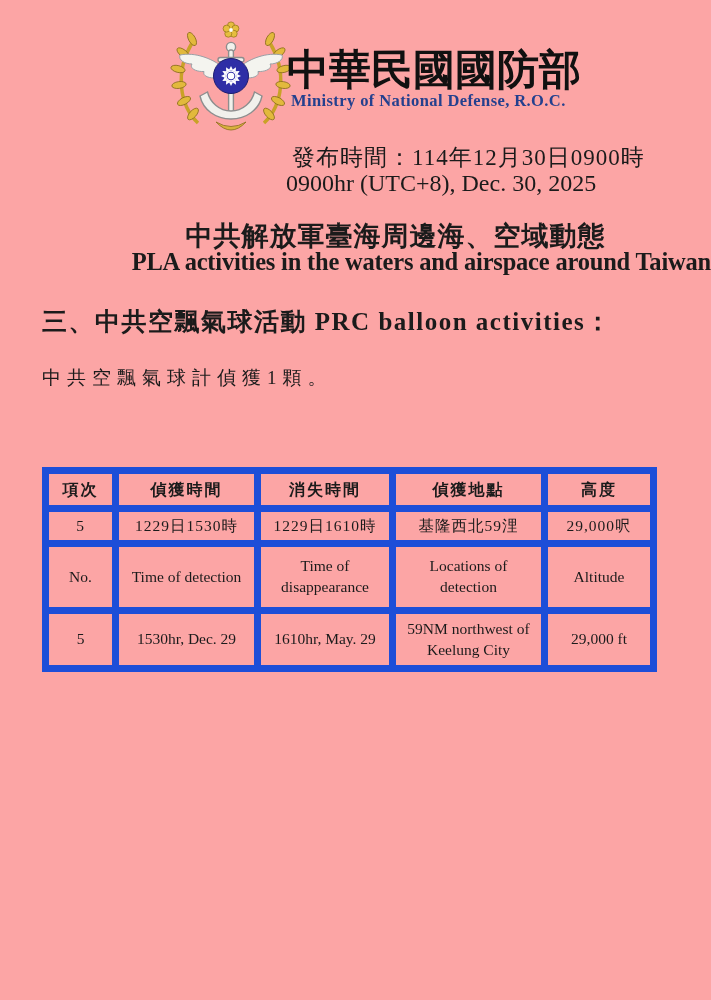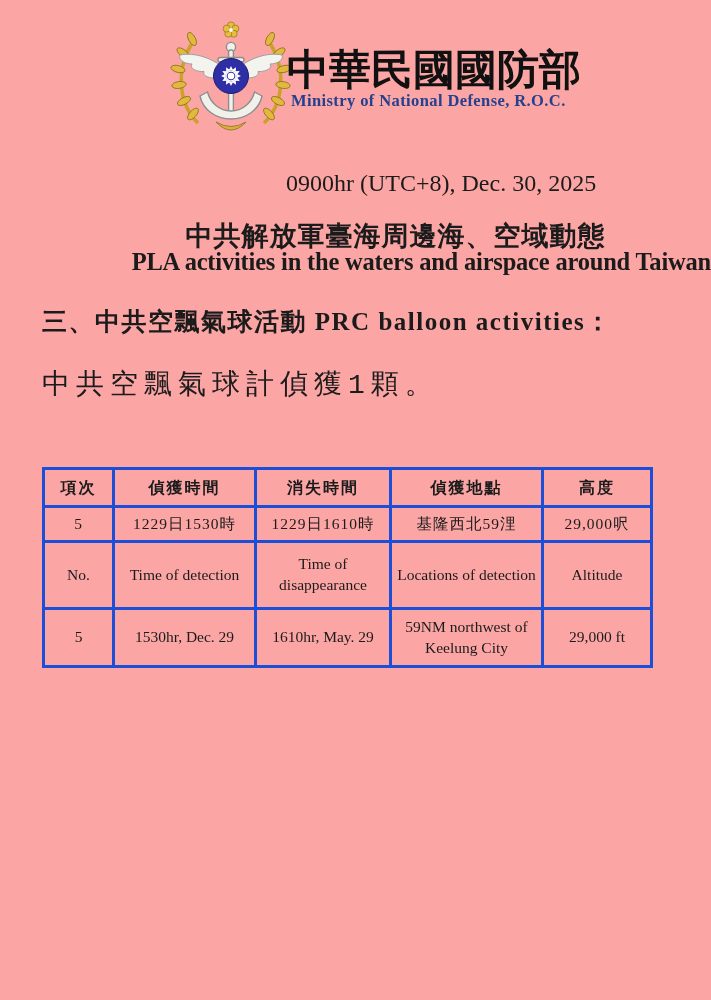--- a/index.html
+++ b/index.html
@@ -55,36 +55,36 @@
   }
 
   
   .section-heading {
     position:absolute; left:42px; top:305px;
     font-size:25px; font-weight:700;
     letter-spacing:1.5px; white-space:nowrap;
   }
   .summary-zh {
     position:absolute; left:42px; top:365px;
-    font-size:28px; letter-spacing:6px; white-space:nowrap;font-family:Liberation Mono, monospace;
+    font-size:19px; letter-spacing:6px; white-space:nowrap;
   }
   .summary-en {
     position:absolute; left:40px; top:419px;
     font-size:25px; word-spacing:3px; white-space:nowrap;
   }
 
   
   table.balloon {
     position:absolute; left:42px; top:467px;
     width:608px;
     border-collapse:collapse;
     table-layout:fixed;
   }
   table.balloon td {
-    border:3px solid #1d4ed8;
+    border:7px solid #1d4ed8;
     text-align:center; vertical-align:middle;
     font-size:15.5px;
     padding:2px 4px;
     line-height:1.35;
   }
   table.balloon { border:2px solid #2b2b2b; }
   table.balloon tr.hzh td { font-weight:700; font-size:16px; letter-spacing:2px; height:38px; }
   table.balloon tr.dzh td { height:35px; letter-spacing:1px; }
   table.balloon tr.hen td { height:67px; }
   table.balloon tr.den td { height:58px; }
@@ -161,20 +161,21 @@
         <circle r="5.6" fill="#ffffff"></circle>
         <circle r="4.3" fill="#2E2EA6"></circle>
         <circle r="3.3" fill="#ffffff"></circle>
       </g>
     </svg>
   </div>
 
   <div class="org-zh">中華民國國防部</div>
   <div class="org-en">Ministry of National Defense, R.O.C.</div>
 
+  <div class="release-zh">發布時間：114年12月30日0900時</div>
   <div class="release-en">0900hr (UTC+8), Dec. 30, 2025</div>
 
   <div class="title-zh">中共解放軍臺海周邊海、空域動態</div>
   <div class="title-en">PLA activities in the waters and airspace around Taiwan</div>
 
   <div class="section-heading">三、中共空飄氣球活動 PRC balloon activities：</div>
   <div class="summary-zh">中共空飄氣球計偵獲1顆。</div>
 
   <table class="balloon">
     <colgroup>

